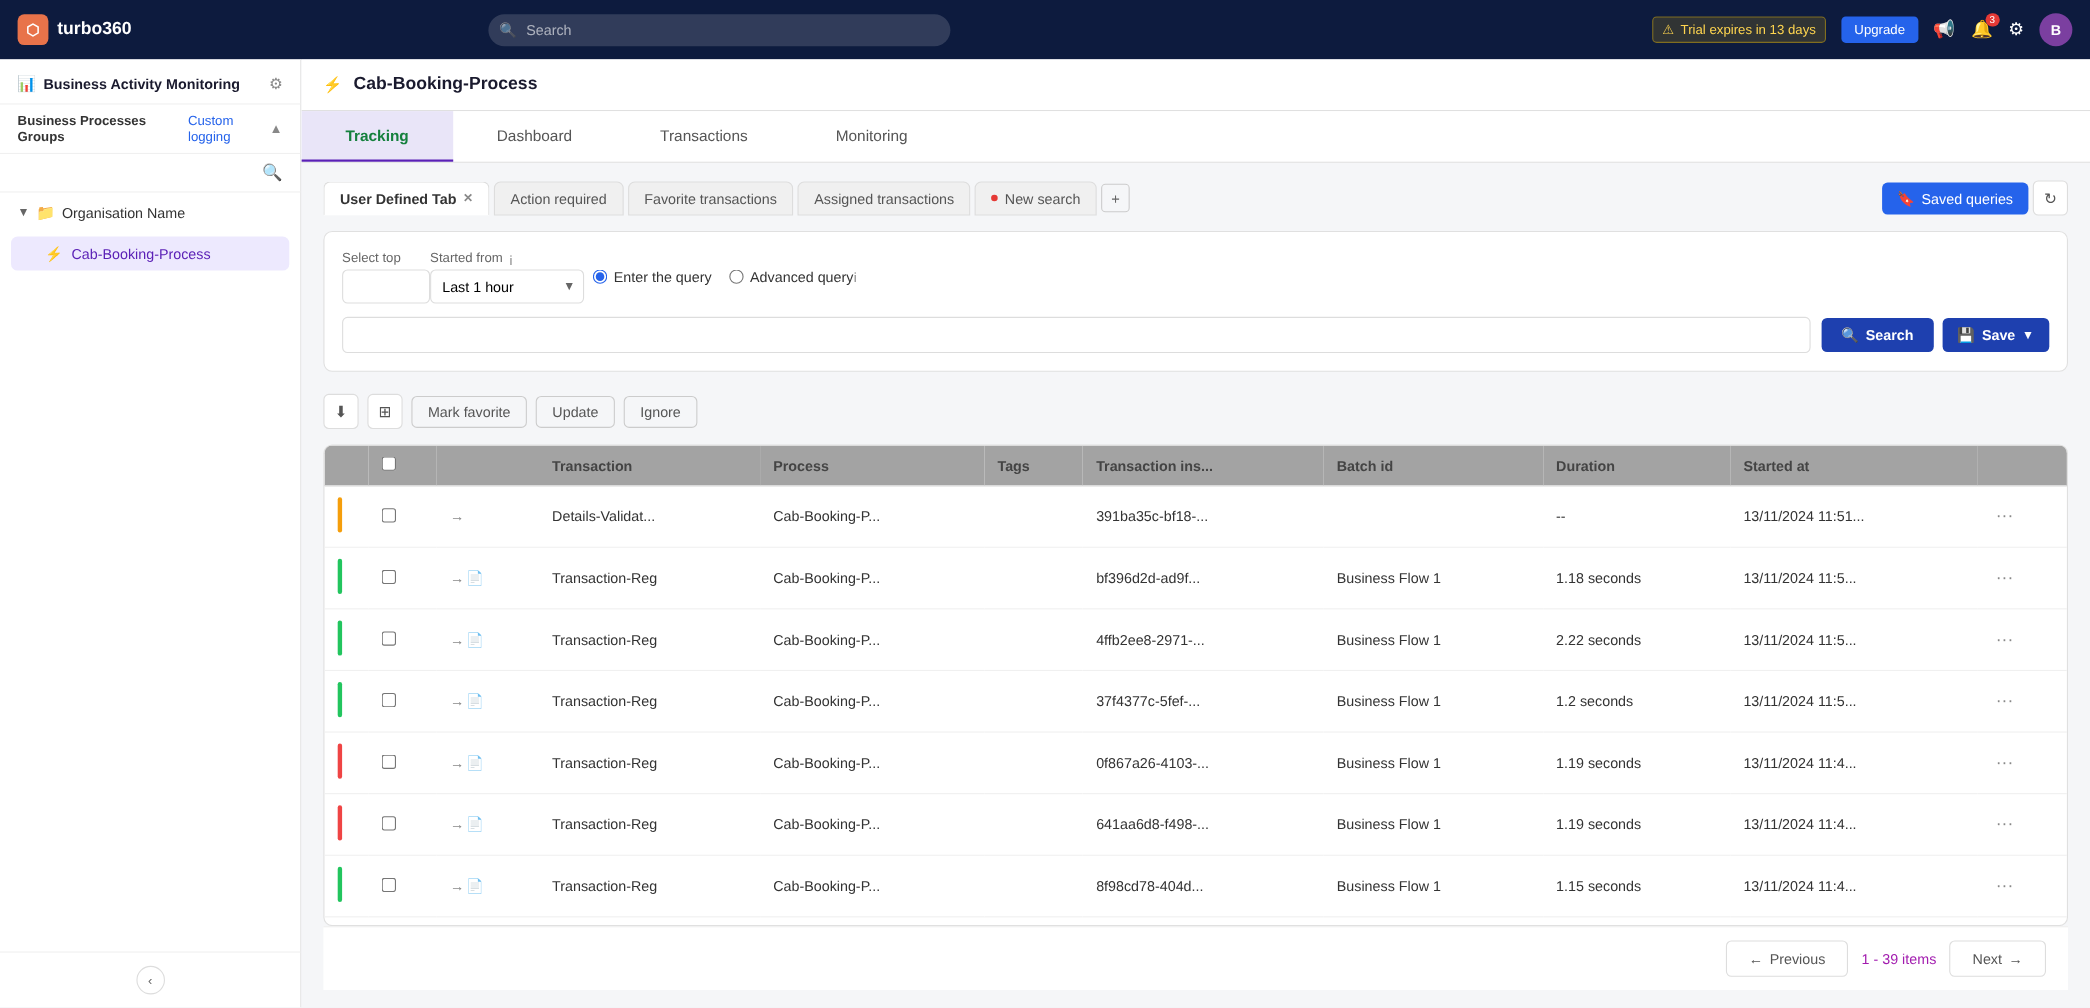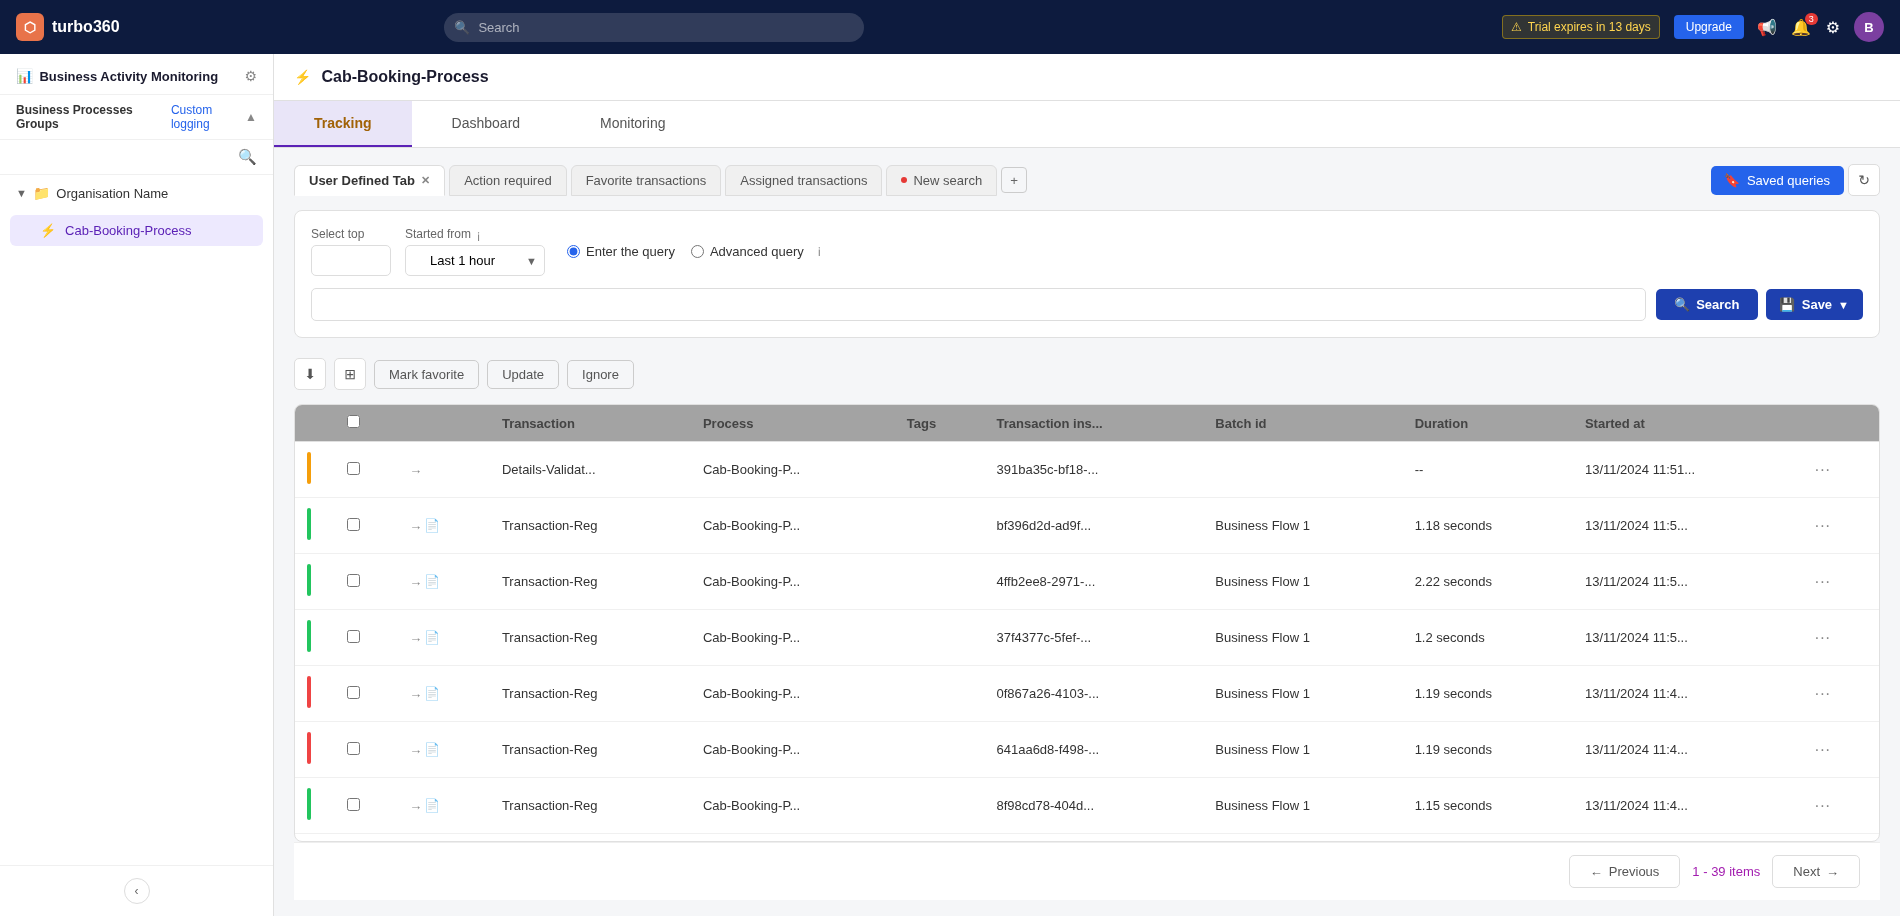--- a/index.html
+++ b/index.html
@@ -236,21 +236,21 @@
     }
     .tab {
       padding: 14px 40px;
       cursor: pointer;
       font-size: 14px;
       color: #555;
       border-bottom: 2px solid transparent;
     }
     .tab.active {
       background: #e9e5f8;
-      color: #a16207;
+      color: #15803d;
       font-weight: 600;
       border-bottom: 2px solid #5b21b6;
     }
 
     
     .content {
       flex: 1;
       padding: 16px 20px;
       overflow: hidden;
       display: flex;
@@ -327,42 +327,41 @@
     .search-panel {
       background: white;
       border-radius: 8px;
       padding: 16px;
       margin-bottom: 14px;
       border: 1px solid #e0e0e0;
     }
     .search-row {
       display: flex;
       align-items: center;
-      gap: 14px;
       margin-bottom: 12px;
     }
     .field-label {
       font-size: 12px;
       color: #666;
       margin-bottom: 4px;
     }
     .select-top input {
       width: 80px;
       padding: 7px 10px;
       border: 1px solid #ddd;
       border-radius: 5px;
       font-size: 13px;
     }
     .started-from-wrap {
       display: flex;
       align-items: center;
       gap: 6px;
     }
     .started-from-select {
-      padding: 7px 28px 7px 24px;
+      padding: 7px 28px 7px 10px;
       border: 1px solid #ddd;
       border-radius: 5px;
       font-size: 13px;
       background: white;
       appearance: none;
       cursor: pointer;
       min-width: 140px;
     }
     .select-wrap { position: relative; }
     .select-wrap .caret {
@@ -620,20 +619,23 @@
       <span class="main-header-icon">⚡</span>
       <span class="main-header-title">Cab-Booking-Process</span>
     </div>
 
     <div class="tabs-bar">
       <div class="tab active">
         <span>Tracking</span>
       </div>
       <div class="tab">
         <span>Dashboard</span>
+      </div>
+      <div class="tab">
+        <span>Transactions</span>
       </div>
       <div class="tab">
         <span>Monitoring</span>
       </div>
     </div>
 
     <div class="content">
 
       <div class="query-tabs">
         <div class="qtab active">

